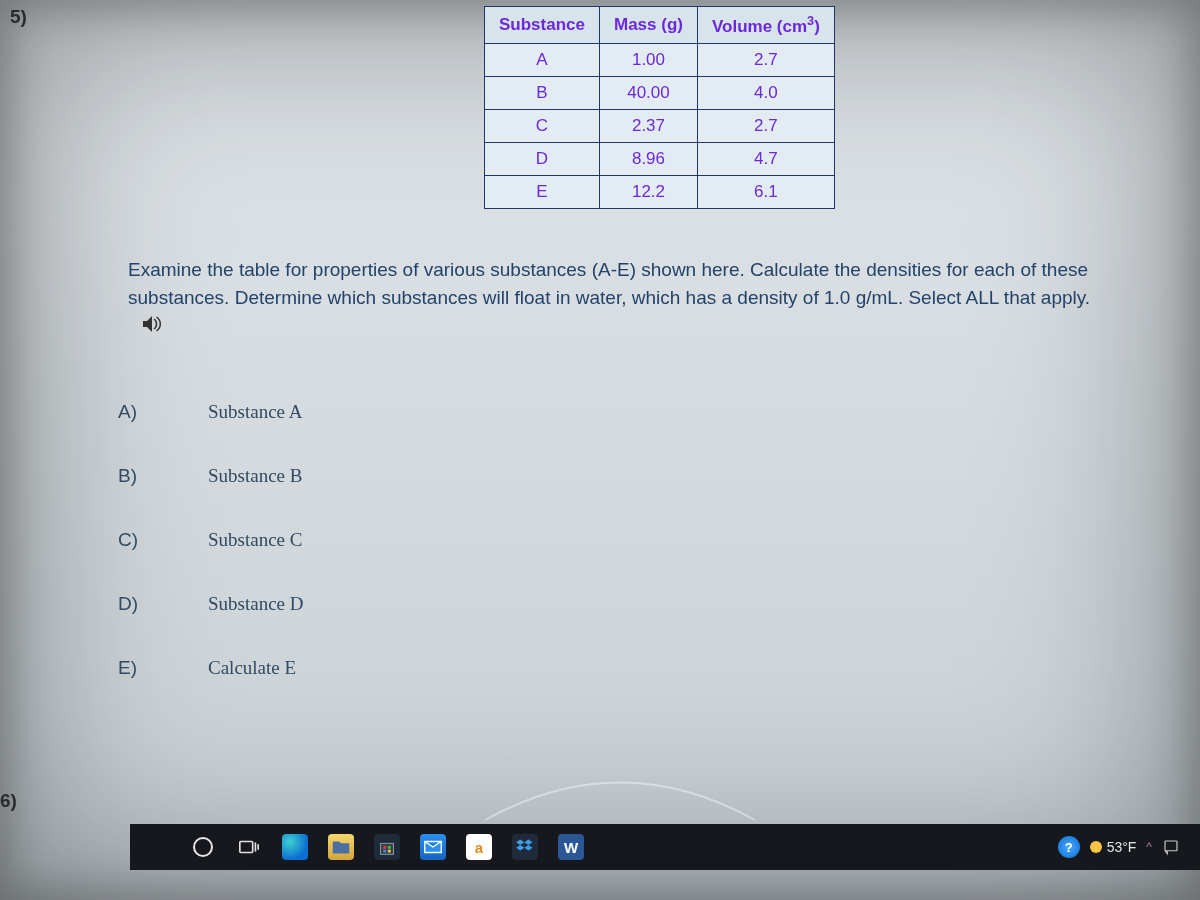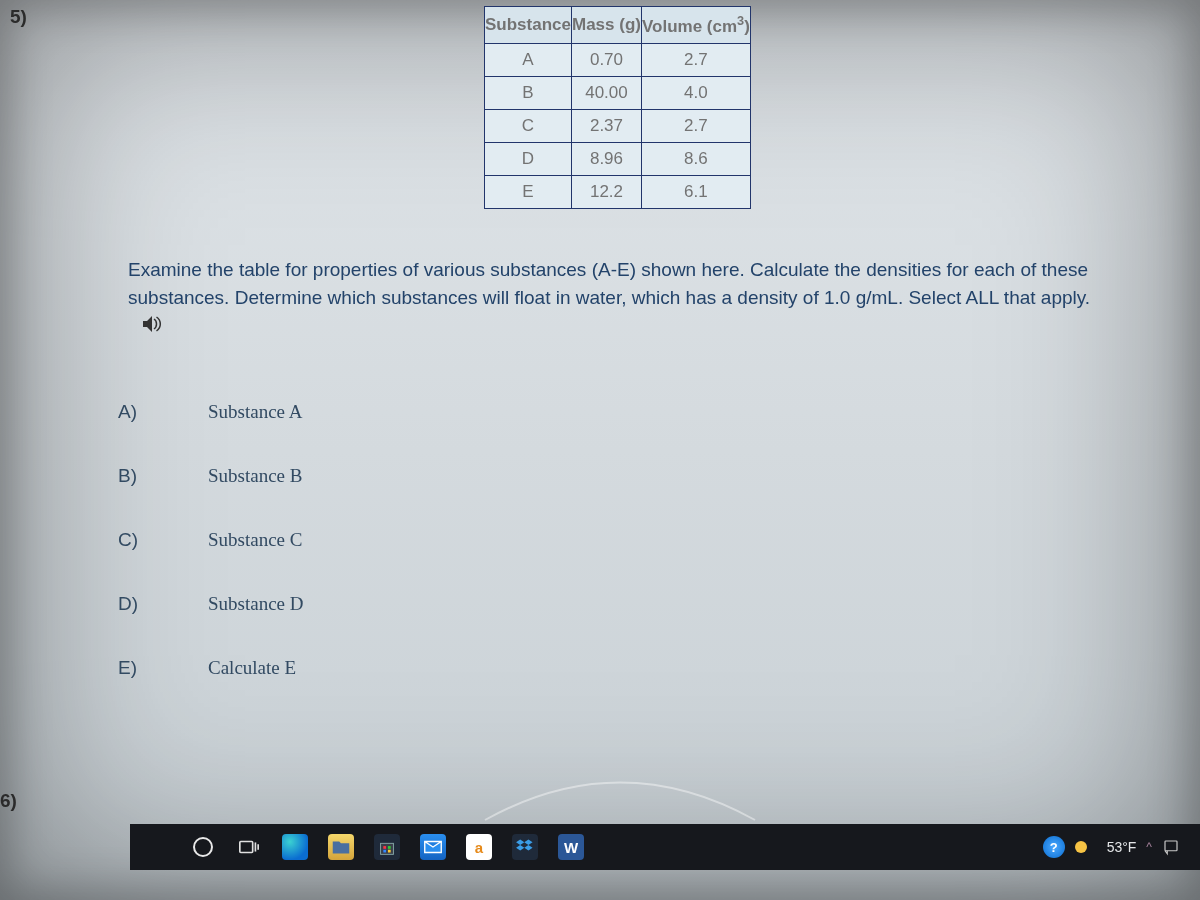--- a/index.html
+++ b/index.html
@@ -27,23 +27,23 @@
     .q6 { top: 790px; left: 0px; }
     .data-table {
       position: absolute;
       top: 6px;
       left: 484px;
       border-collapse: collapse;
       font-size: 17px;
     }
     .data-table th, .data-table td {
       border: 1.5px solid #22356b;
-      padding: 6px 0;
+      padding: 6px 14px;
       text-align: center;
-      color: #737373;
+      color: #6d28d9;
     }
     .data-table th {
       background: #d7e4ec;
       font-weight: 600;
     }
     .data-table td {
       background: #e2ecf2;
     }
     .prompt {
       position: absolute;
@@ -172,37 +172,37 @@
     <thead>
       <tr>
         <th>Substance</th>
         <th>Mass (g)</th>
         <th>Volume (cm<sup>3</sup>)</th>
       </tr>
     </thead>
     <tbody id="table-body">
         <tr>
           <td>A</td>
-          <td>0.70</td>
+          <td>1.00</td>
           <td>2.7</td>
         </tr>
         <tr>
           <td>B</td>
           <td>40.00</td>
           <td>4.0</td>
         </tr>
         <tr>
           <td>C</td>
           <td>2.37</td>
           <td>2.7</td>
         </tr>
         <tr>
           <td>D</td>
           <td>8.96</td>
-          <td>8.6</td>
+          <td>4.7</td>
         </tr>
         <tr>
           <td>E</td>
           <td>12.2</td>
           <td>6.1</td>
         </tr>
       </tbody>
   </table>
 
   <div class="prompt">Examine the table for properties of various substances (A-E) shown here. Calculate the densities for each of these substances. Determine which substances will float in water, which has a density of 1.0 g/mL. Select ALL that apply.</div>
@@ -298,21 +298,21 @@
         <div class="app-square app-word">
             <span>W</span>
           </div>
       </div>
     </div>
     <div class="tb-spacer"></div>
     <div class="tb-right">
       <div class="meet-now">
           <span>?</span>
         </div>
-      <div style="display:flex;align-items:center;gap:20px">
+      <div style="display:flex;align-items:center;gap:5px">
         <div class="weather-dot"></div>
         <span>53°F</span>
       </div>
       <span class="chevron-up">^</span>
       <svg class="noti-ic" viewBox="0 0 24 24" fill="none" stroke="#c8c8c8" stroke-width="1.6">
         <rect x="4" y="4" width="16" height="13" rx="1"></rect>
         <path d="M4 17l3 4v-4"></path>
       </svg>
     </div>
   </div>

